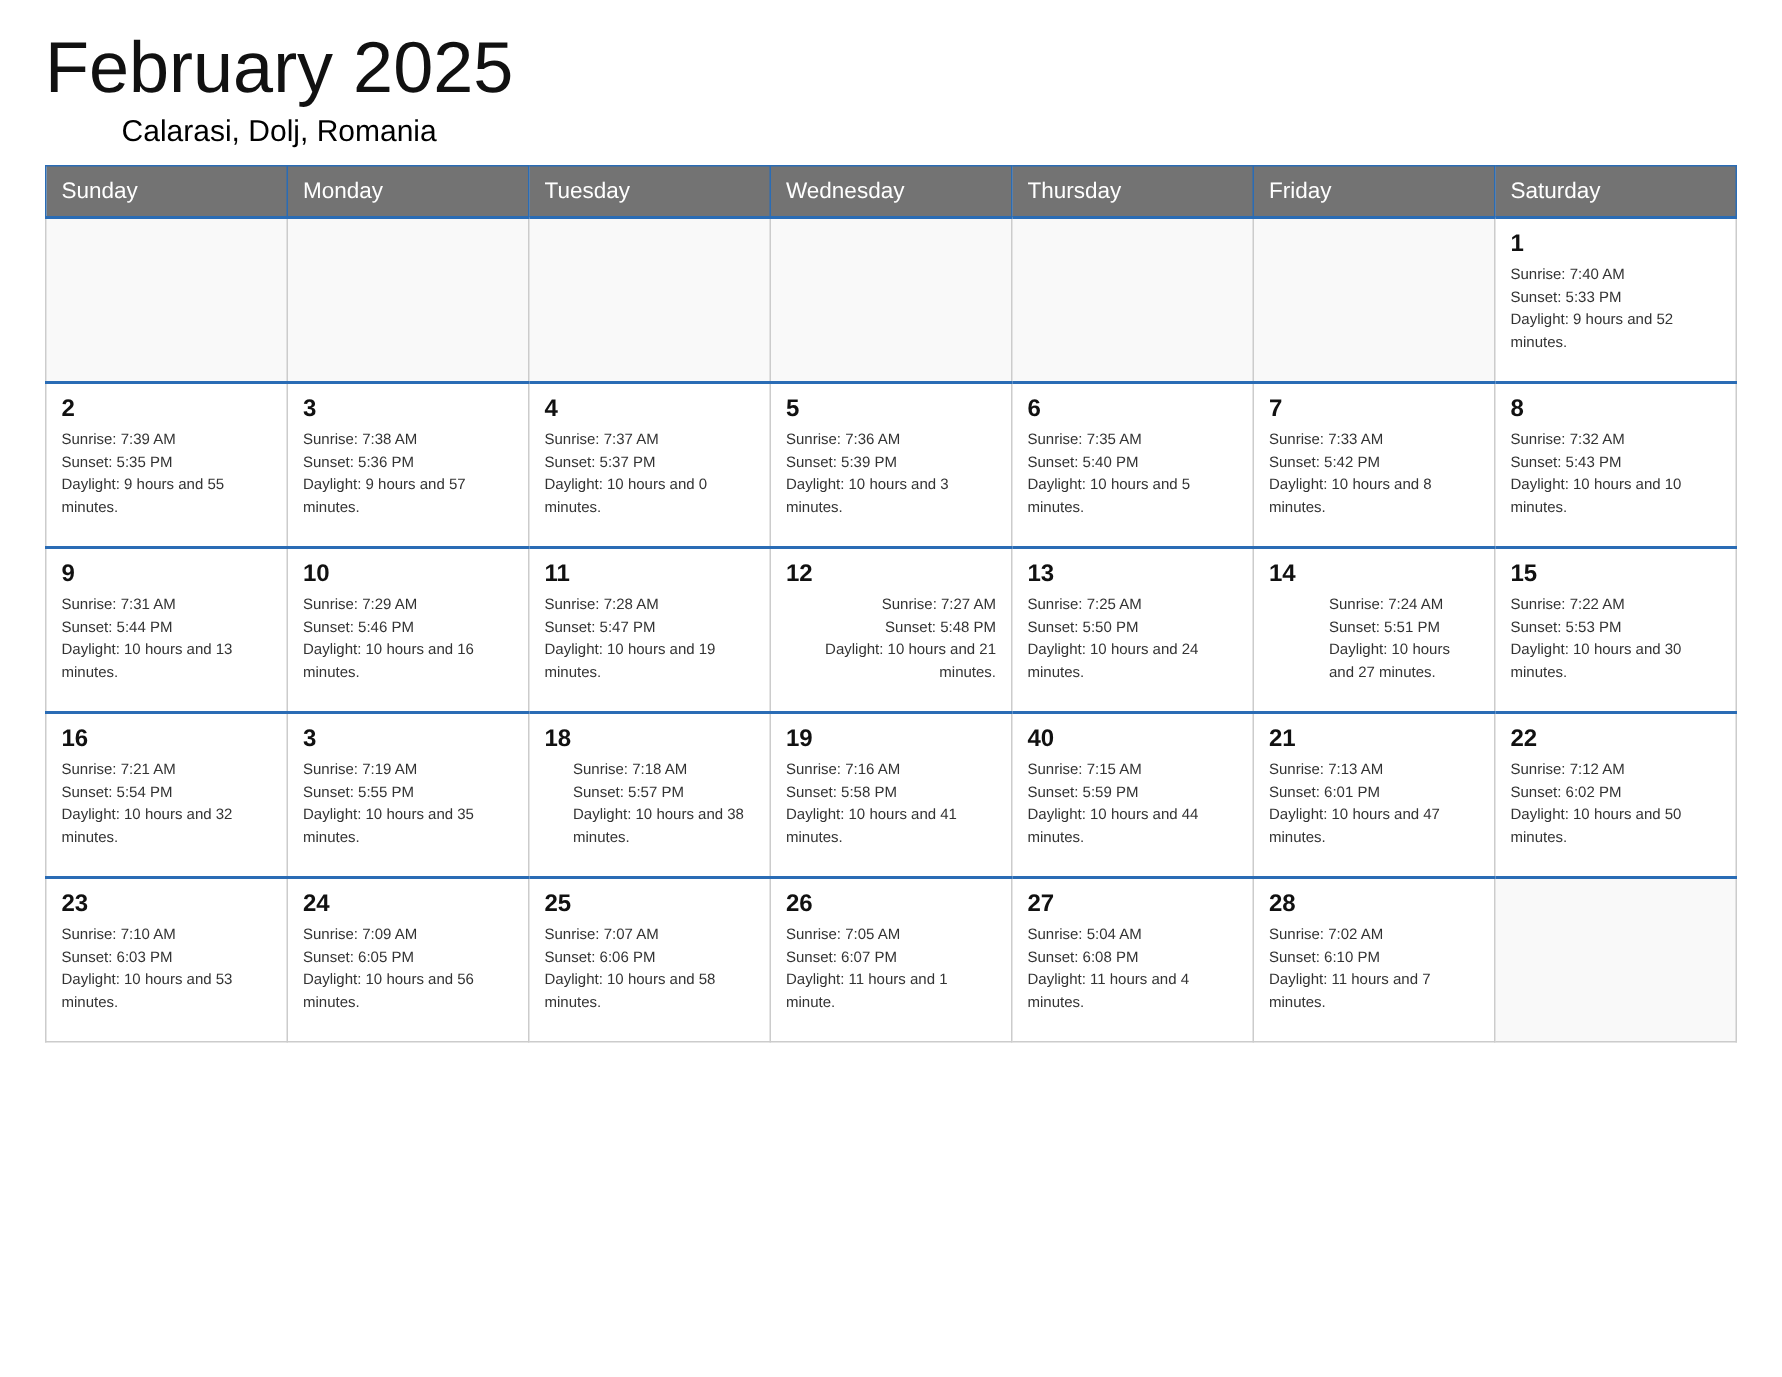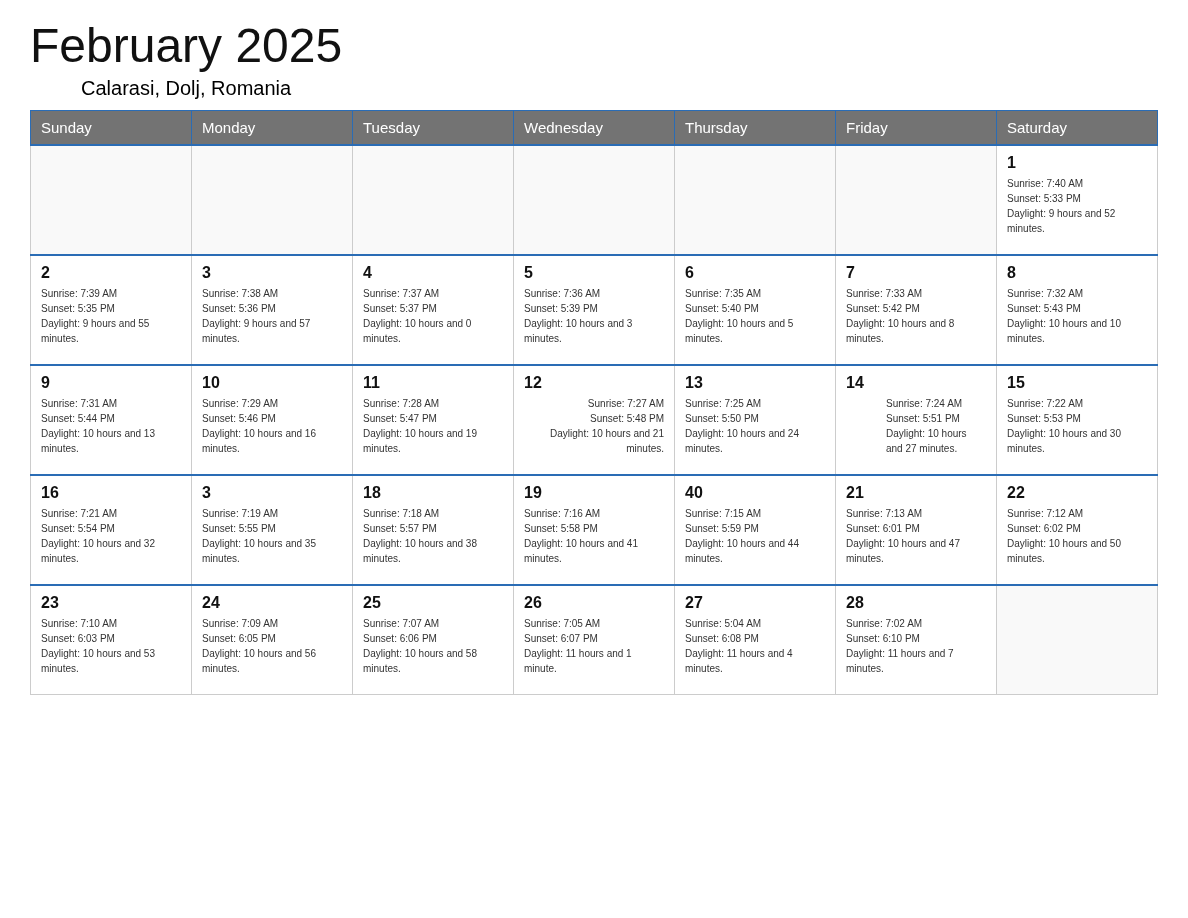--- a/index.html
+++ b/index.html
@@ -235,21 +235,21 @@
 Daylight: 10 hours and 32 minutes.</div>
         </td>
         <td>
           <span class="day-number">3</span>
           <div class="day-info" style="white-space: pre-line;">Sunrise: 7:19 AM
 Sunset: 5:55 PM
 Daylight: 10 hours and 35 minutes.</div>
         </td>
         <td>
           <span class="day-number">18</span>
-          <div class="day-info" style="white-space: pre-line;">Sunrise: 7:18 AM
+          <div class="day-info" style="white-space: pre-line; margin-left: 19px;">Sunrise: 7:18 AM
 Sunset: 5:57 PM
 Daylight: 10 hours and 38 minutes.</div>
         </td>
         <td>
           <span class="day-number">19</span>
           <div class="day-info" style="white-space: pre-line;">Sunrise: 7:16 AM
 Sunset: 5:58 PM
 Daylight: 10 hours and 41 minutes.</div>
         </td>
         <td>

